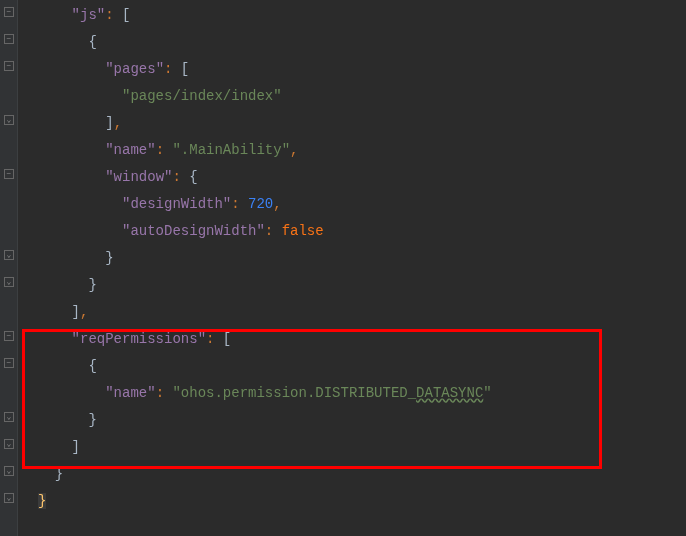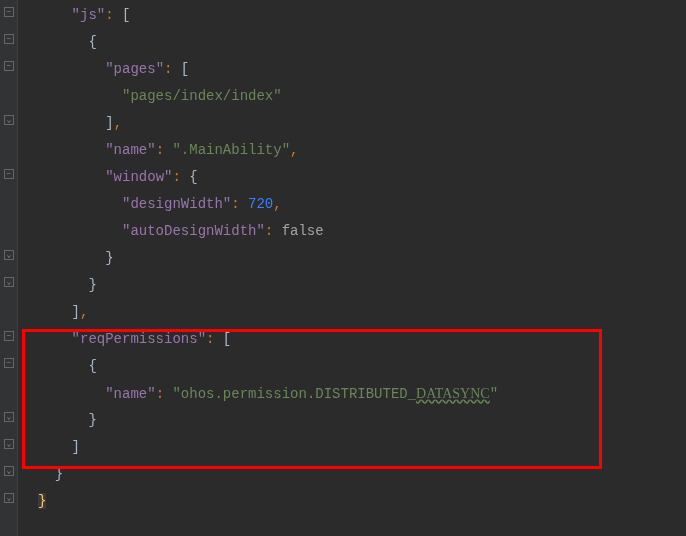--- a/index.html
+++ b/index.html
@@ -46,22 +46,22 @@
     .line {
       height: 27px;
       line-height: 27px;
       white-space: pre;
       padding-left: 20px;
     }
     .key { color: #9876aa; }
     .punct { color: #cc7832; }
     .string { color: #6a8759; }
     .number { color: #3b82f6; }
-    .bool { color: #a3a3a3; text-align: center; }
-    .underline { text-decoration: underline; text-decoration-style: wavy; text-decoration-color: #6a8759; font-family: Liberation Serif, serif; }
+    .bool { color: #f97316; text-align: center; }
+    .underline { text-decoration: underline; text-decoration-style: wavy; text-decoration-color: #6a8759; }
     .bracket-yellow { color: #ffc66d; background: #3b3b3b; }
     .highlight-box {
       position: absolute;
       border: 3px solid #ff0000;
       pointer-events: none;
     }
   </style>
 </head>
 <body>
 

